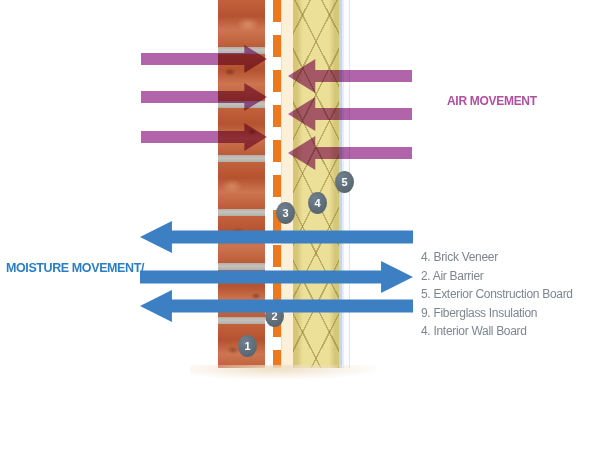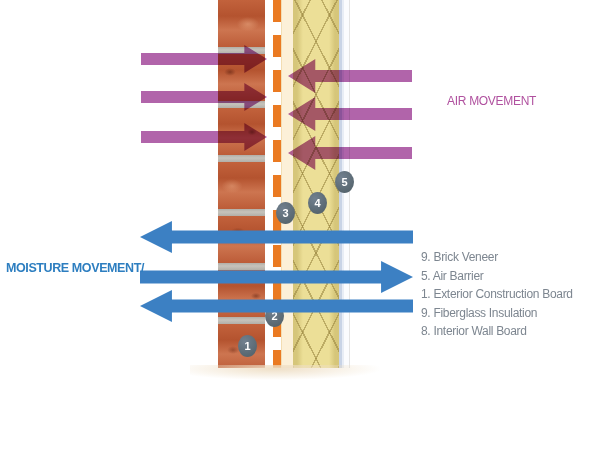--- a/index.html
+++ b/index.html
@@ -71,21 +71,21 @@
     clip-path:polygon(100% 32.5%,22% 32.5%,22% 0,0 50%,22% 100%,22% 67.5%,100% 67.5%);
   }
   .pl1{top:59px;} .pl2{top:97px;} .pl3{top:136px;}
   .b-arrow{background:var(--moisture_arrow,#3c80c3);height:32px;left:140px;width:273px;}
   .b-left{clip-path:polygon(100% 30%,11.7% 30%,11.7% 0,0 50%,11.7% 100%,11.7% 70%,100% 70%);}
   .b-right{clip-path:polygon(0 30%,88.3% 30%,88.3% 0,100% 50%,88.3% 100%,88.3% 70%,0 70%);}
   .b1{top:221px;} .b2{top:261px;} .b3{top:290px;}
   
   .air-label{
     position:absolute;left:447px;top:94px;
-    color:var(--air_text,#b0519f);font-size:12px;font-weight:normal;letter-spacing:-0.3px;
+    color:var(--air_text,#b0519f);font-size:12px;font-weight:bold;letter-spacing:-0.3px;
     white-space:nowrap;
   }
   .moisture-label{
     position:absolute;left:4px;top:260px;width:142px;text-align:center;
     color:var(--moisture_text,#2d7ec0);font-size:12.5px;font-weight:bold;
     line-height:16px;letter-spacing:-0.4px;
   }
   .legend{
     position:absolute;left:421px;top:248px;
     color:var(--legend_text,#7d8690);font-size:12px;line-height:18.5px;letter-spacing:-0.3px;
@@ -121,20 +121,20 @@
   <div class="arrow b-arrow b-right b2"></div>
   <div class="arrow b-arrow b-left b3"></div>
 
   <div class="air-label">AIR MOVEMENT</div>
 
   <div class="moisture-label">
     <div>MOISTURE MOVEMENT/</div>
   </div>
 
   <div class="legend">
-    <div class="legend-item">9. Brick Veneer</div>
-    <div class="legend-item">5. Air Barrier</div>
-    <div class="legend-item">1. Exterior Construction Board</div>
+    <div class="legend-item">4. Brick Veneer</div>
+    <div class="legend-item">2. Air Barrier</div>
+    <div class="legend-item">5. Exterior Construction Board</div>
     <div class="legend-item">9. Fiberglass Insulation</div>
-    <div class="legend-item">8. Interior Wall Board</div>
+    <div class="legend-item">4. Interior Wall Board</div>
   </div>
 
 </div>
 
 </body></html>

